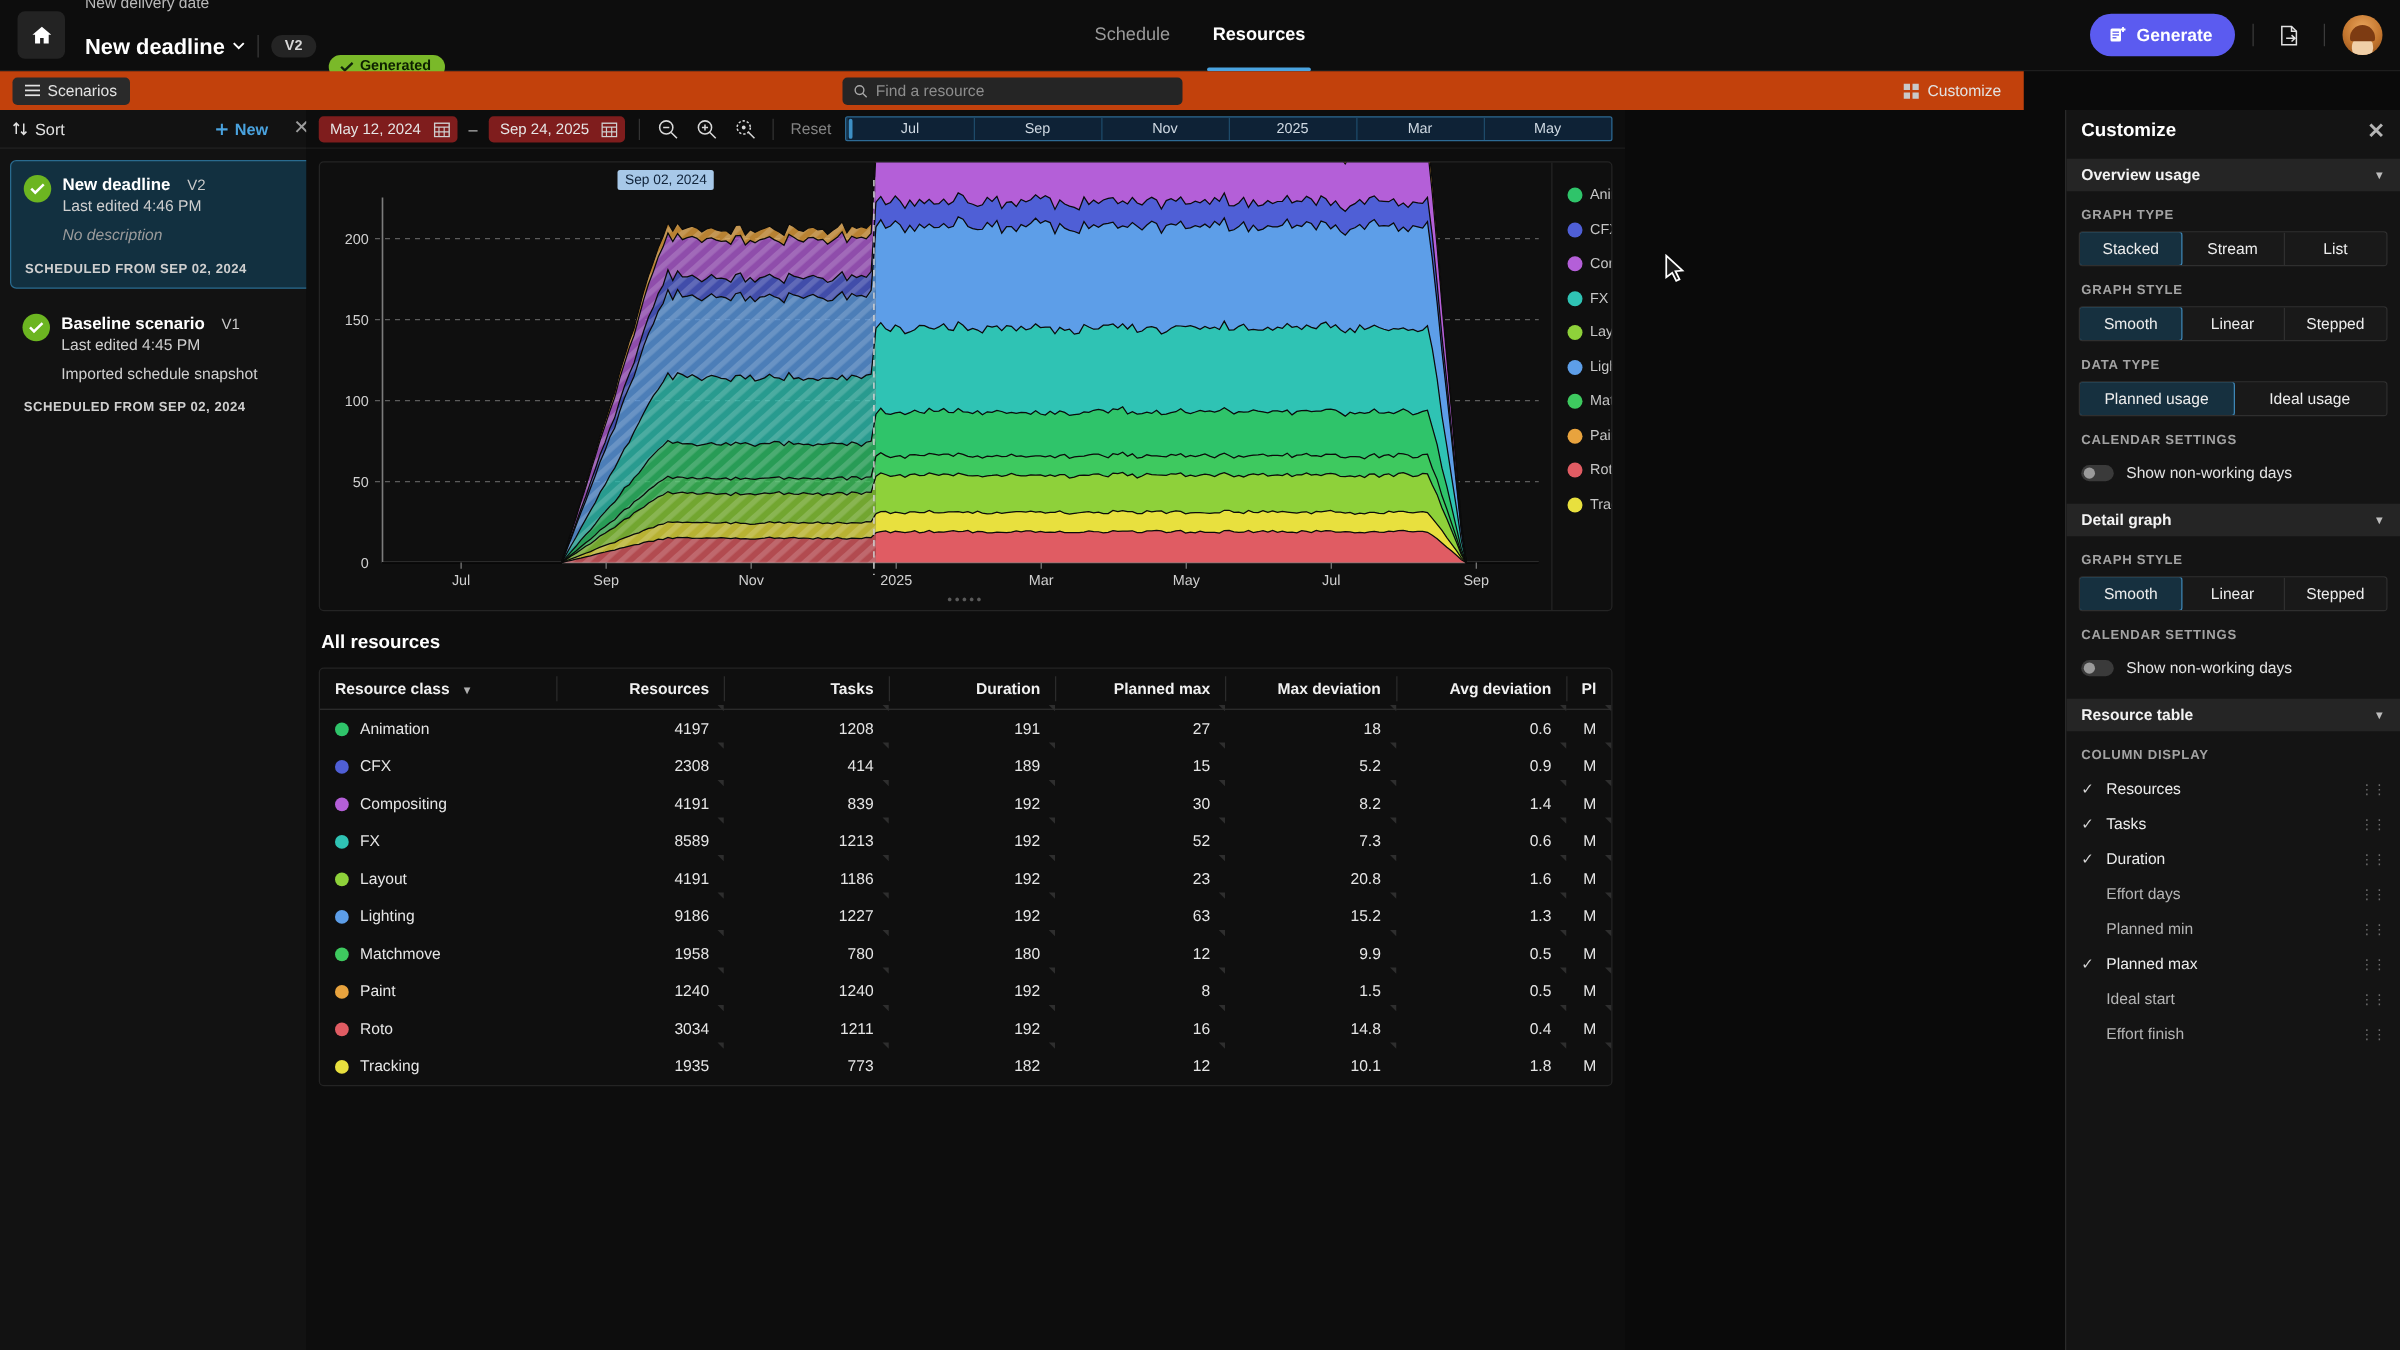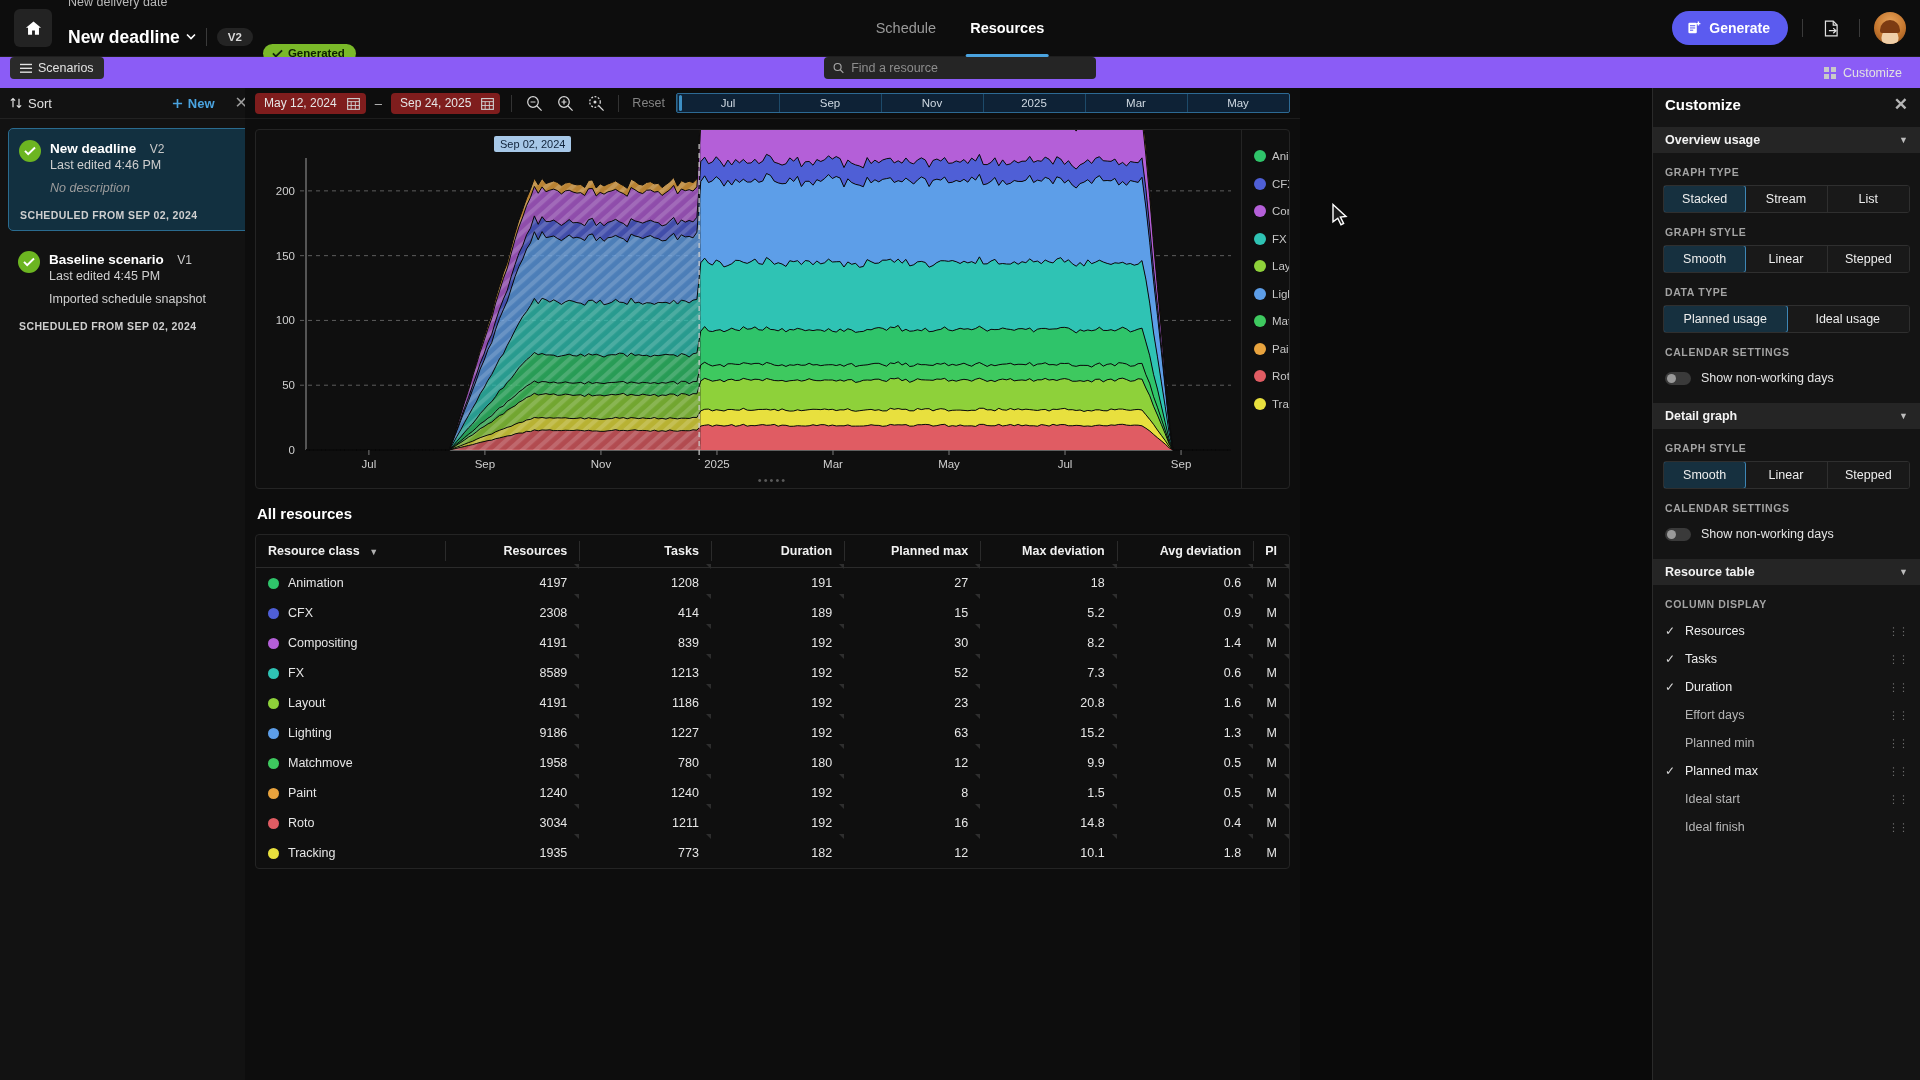--- a/index.html
+++ b/index.html
@@ -74,22 +74,22 @@
     content:''; position:absolute; left:50%; top:54%; transform:translateX(-50%);
     width: 17px; height: 17px; border-radius: 50% 50% 42% 42%; background: #f0cfa8;
   }
   .avatar::before {
     content:''; position:absolute; left:50%; top:26%; transform:translateX(-50%);
     width: 20px; height: 13px; border-radius: 10px 10px 2px 2px; background: #7d3b12; z-index:2;
   }
 
   
   .subbar {
-    position: absolute; top: 57px; left: 0; width: 1920px; height: 31px;
-    background: #8b5cf6; display: flex; padding: 0 10px;
+    position: absolute; top: 57px; left: 0; width: 1619px; height: 31px;
+    background: #c2410c; display: flex; align-items: center; padding: 0 10px;
   }
   .scenarios-btn {
     background: #2a2a2a; border-radius: 4px; height: 22px; padding: 0 10px;
     display: flex; align-items: center; gap: 6px; font-size: 12.5px; color: #e2e2e2; cursor: pointer;
   }
   .searchbox {
     position: absolute; left: 50%; transform: translateX(-50%);
     width: 272px; height: 22px; background: #252525; border-radius: 4px;
     display: flex; align-items: center; gap: 7px; padding: 0 9px;
   }
@@ -882,21 +882,21 @@
           <span class="nm">Planned max</span>
           <span class="drag">⋮⋮</span>
         </div>
         <div class="cp-col-item off">
           <span class="ck"></span>
           <span class="nm">Ideal start</span>
           <span class="drag">⋮⋮</span>
         </div>
         <div class="cp-col-item off">
           <span class="ck"></span>
-          <span class="nm">Ideal finish</span>
+          <span class="nm">Effort finish</span>
           <span class="drag">⋮⋮</span>
         </div>
       </div>
   </div>
 
   <svg class="cursor-ptr" width="19" height="24" viewBox="0 0 19 24">
     <path d="M2 1.5l13 12-5.6.5 3.2 6.4-2.6 1.3-3.2-6.5-4.8 3.6z" fill="#1a1a1a" stroke="#fff" stroke-width="1.4"></path>
   </svg>
 
 </div>

